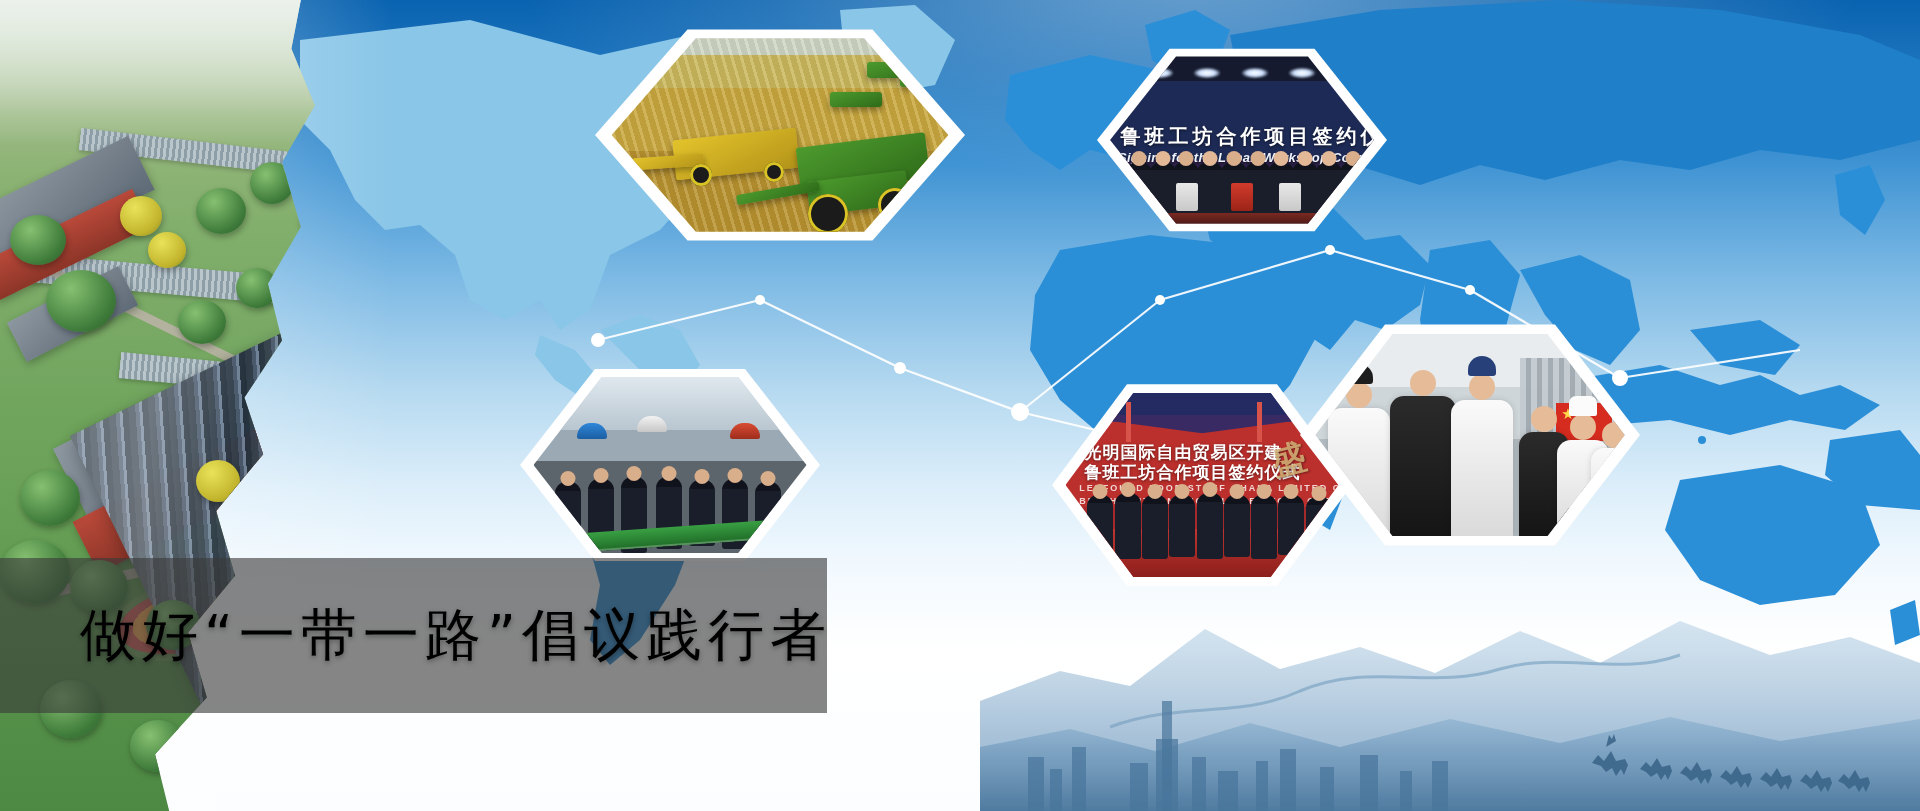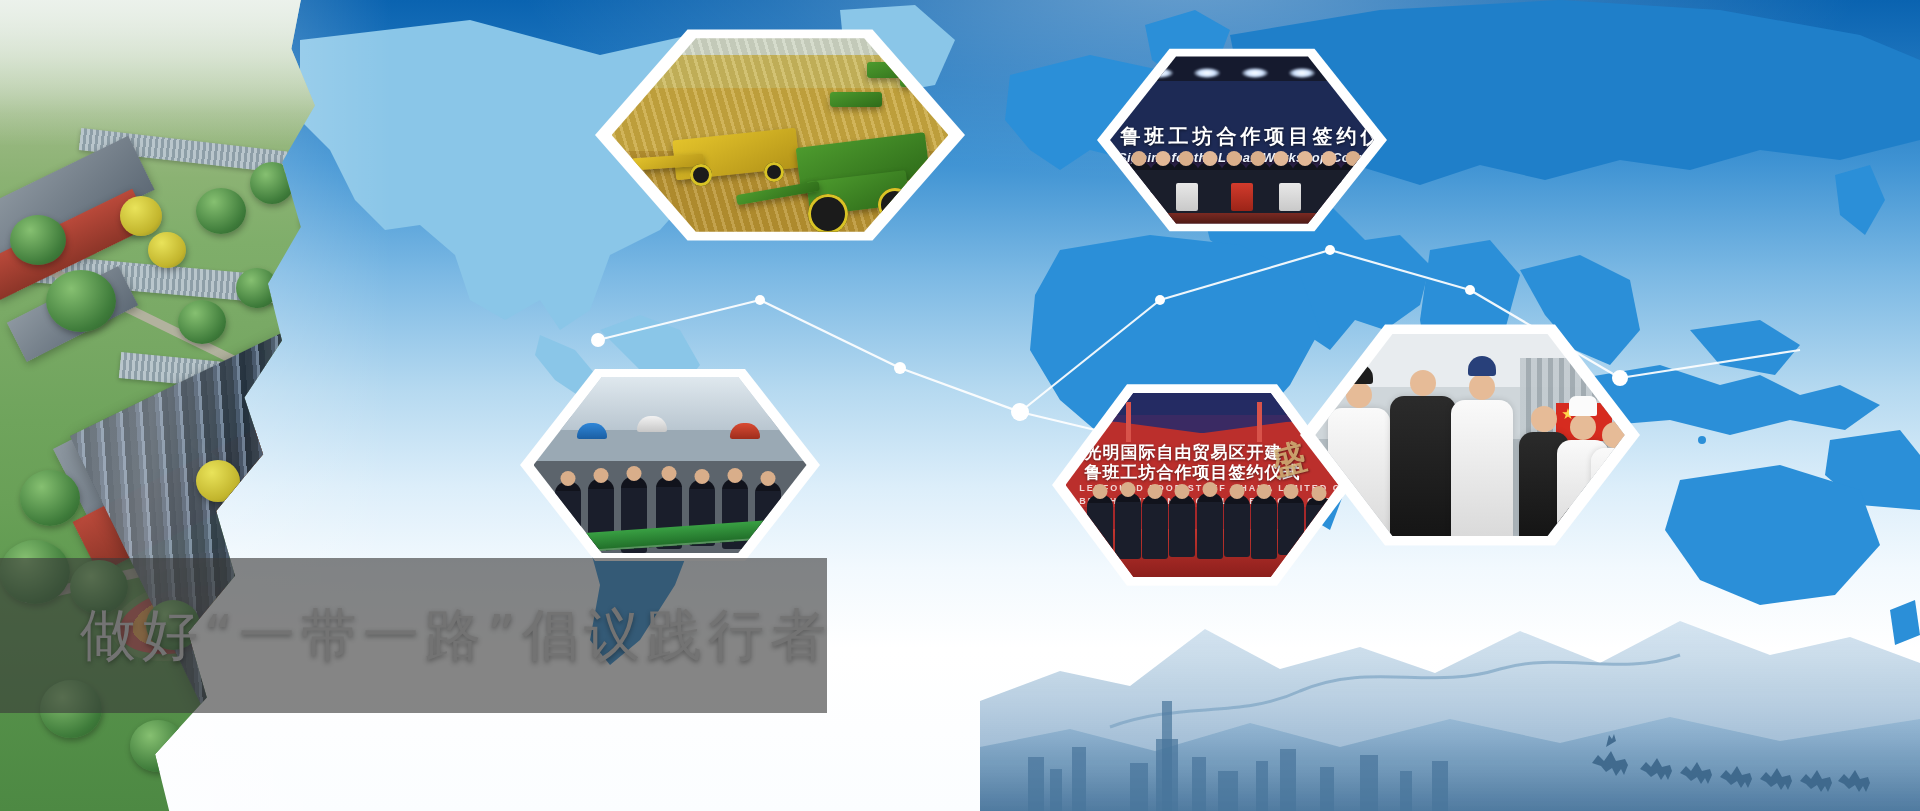--- a/index.html
+++ b/index.html
@@ -344,21 +344,21 @@
   
   .caption-band {
     position: absolute;
     left: 0; top: 558px;
     width: 827px; height: 155px;
     background: rgba(58,58,58,0.62);
     display: flex;
     align-items: center;
   }
   .caption-text {
-    color: #737373;
+    color: #000000;
     font-size: 56px;
     font-weight: 400;
     letter-spacing: 6px;
     margin-left: 80px;
     white-space: nowrap;
     font-family: "DejaVu Sans", "Liberation Sans", sans-serif;
     text-shadow: 0 2px 5px rgba(0,0,0,.35);
   }
 </style>
 </head>

